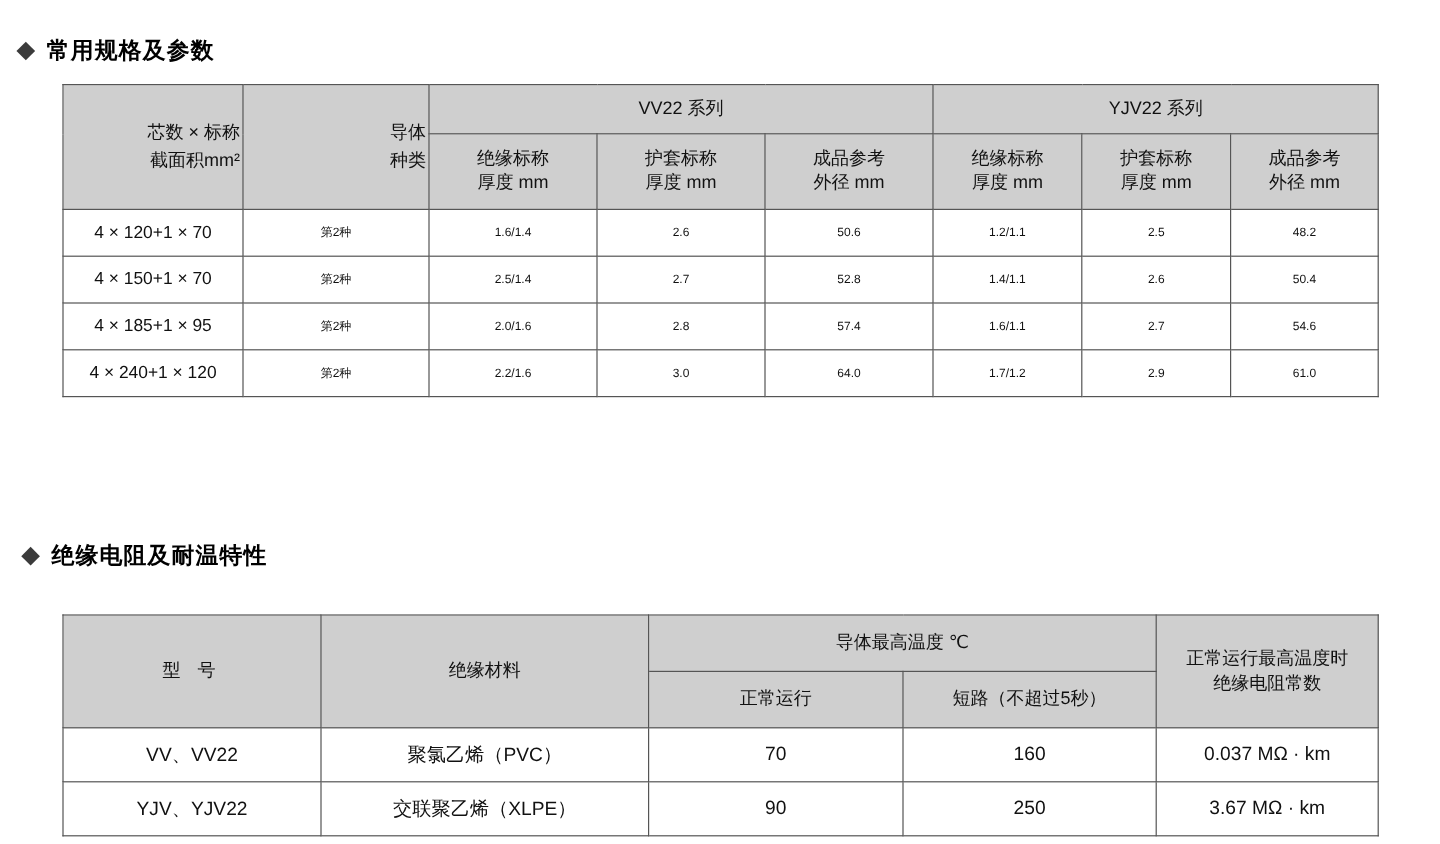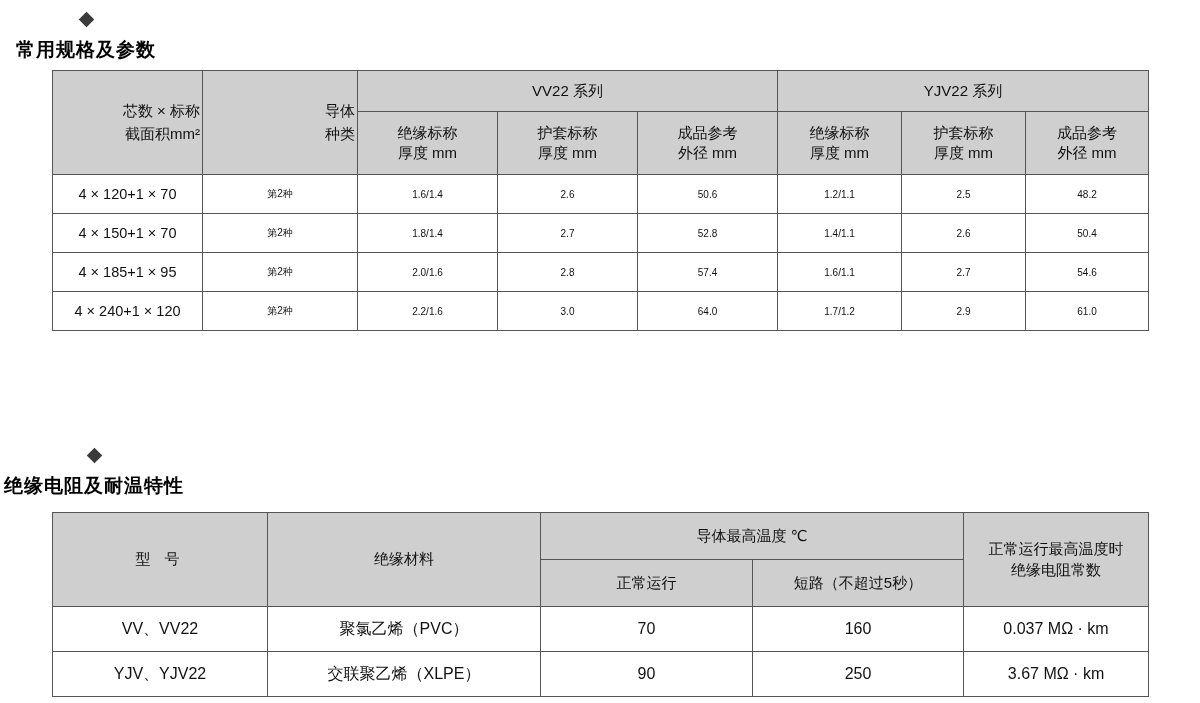--- a/index.html
+++ b/index.html
@@ -28,22 +28,22 @@
   }
   .diamond {
     display: inline-block;
     width: 11px;
     height: 11px;
     background: #3b3b3b;
     transform: rotate(45deg);
     flex: 0 0 auto;
   }
 
-  #heading-1 { position: absolute; left: 16px; top: 14px; flex-direction: column; }
-  #heading-2 { position: absolute; left: 4px; top: 450px; flex-direction: column; }
+  #heading-1 { position: absolute; left: 16px; top: 29px; }
+  #heading-2 { position: absolute; left: 20px; top: 450px; }
 
   
   table {
     border-collapse: collapse;
     table-layout: fixed;
     background: #fff;
   }
   th, td {
     border: 1px solid #555555;
     text-align: center;
@@ -154,21 +154,21 @@
       <td>1.6/1.4</td>
       <td>2.6</td>
       <td>50.6</td>
       <td>1.2/1.1</td>
       <td>2.5</td>
       <td>48.2</td>
     </tr>
     <tr>
       <td class="dim-cell">4 × 150+1 × 70</td>
       <td>第2种</td>
-      <td>1.8/1.4</td>
+      <td>2.5/1.4</td>
       <td>2.7</td>
       <td>52.8</td>
       <td>1.4/1.1</td>
       <td>2.6</td>
       <td>50.4</td>
     </tr>
     <tr>
       <td class="dim-cell">4 × 185+1 × 95</td>
       <td>第2种</td>
       <td>2.0/1.6</td>

